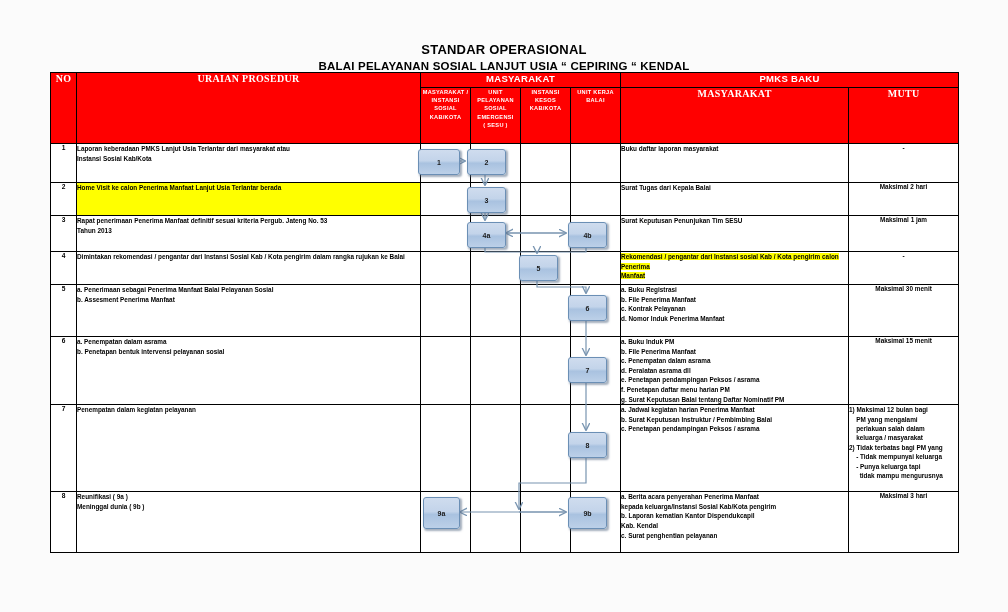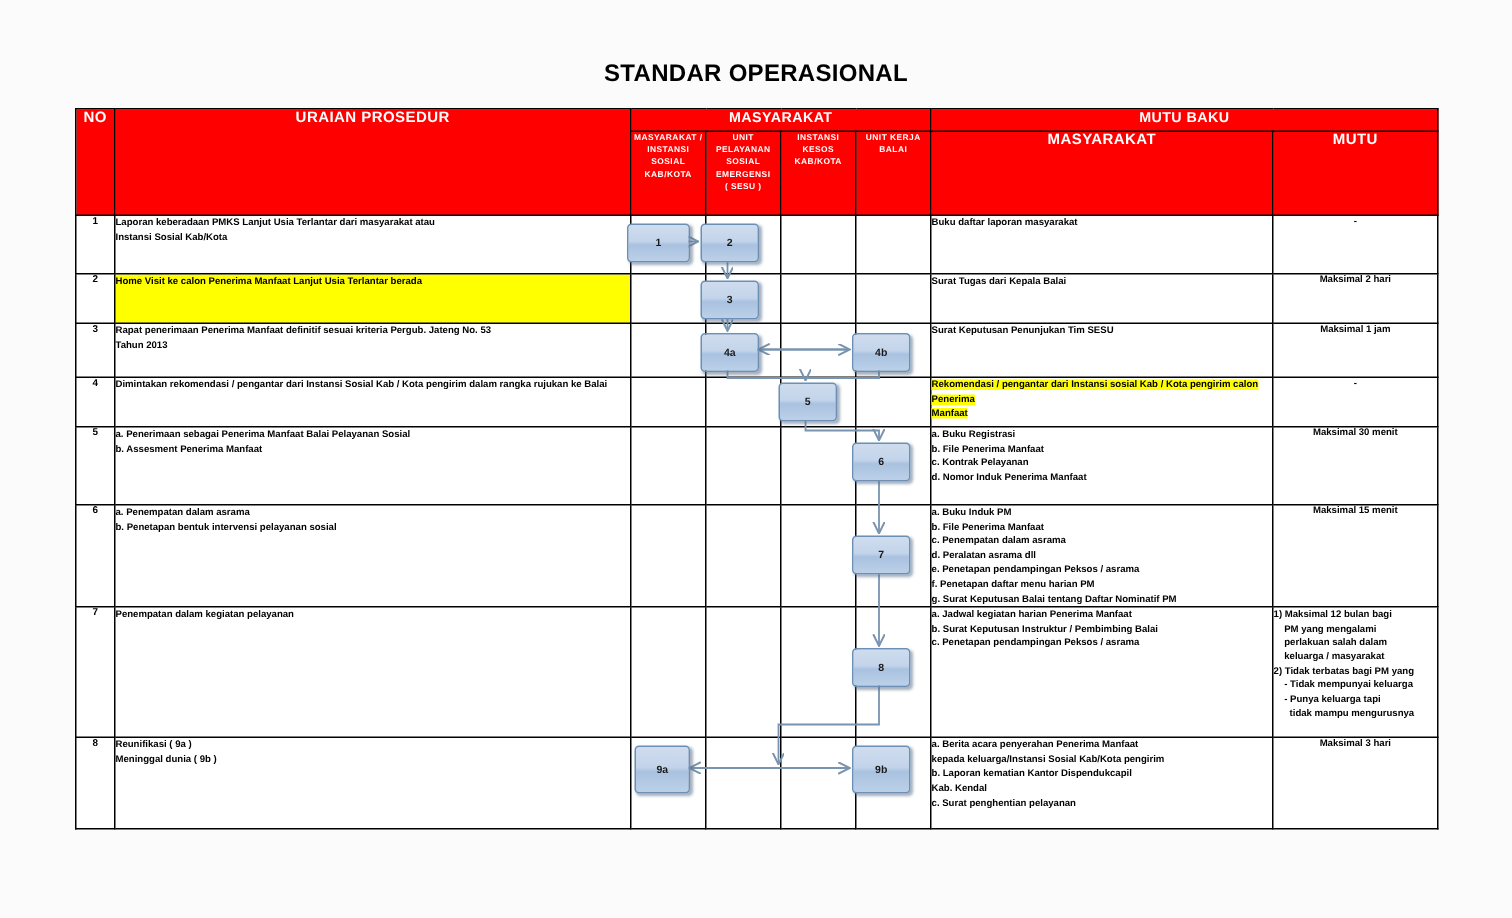--- a/index.html
+++ b/index.html
@@ -14,21 +14,21 @@
     overflow: hidden;
   }
   
   .title-block {
     position: absolute;
     left: 0; top: 43px;
     width: 1008px;
     text-align: center;
   }
   .title-line1 {
-    font-size: 16px; font-weight: bold; color: #000;
+    font-size: 13px; font-weight: bold; color: #000;
     letter-spacing: .2px; line-height: 14px;
   }
   .title-line2 {
     font-size: 11.5px; font-weight: bold; color: #000;
     letter-spacing: .2px; line-height: 15px; margin-top: 2px;
   }
   
   .sop-table {
     position: absolute;
     left: 50px; top: 72px;
@@ -43,21 +43,21 @@
   }
   
   .hd {
     background: #FF0000;
     color: #ffffff;
     text-align: center;
     vertical-align: middle;
     font-weight: bold;
     letter-spacing: .3px;
   }
-  .hd-lg { font-size: 10px; }
+  .hd-lg { font-size: 10px; font-family: Liberation Serif, serif; }
   .hd-sm { font-size: 5.6px; line-height: 8.2px; padding: 2px 1px; }
   .hd-grp { font-size: 9.5px; height: 14px; }
   
   .cell { background: #ffffff; font-size: 6.4px; color: #000; font-weight: bold; }
   .cell-no { text-align: center; font-size: 6.6px; padding-top: 5px; font-weight: bold; }
   .cell-ur { padding: 5px 0 0 4px; line-height: 9.5px; }
   .cell-kl { padding: 5px 0 0 4px; line-height: 9.6px; }
   .cell-wk { text-align: center; vertical-align: middle; font-size: 6.4px; }
   .cell-wk-left { text-align: left; padding: 4px 2px 0 4px; line-height: 9.4px; vertical-align: top; }
   .hl { background: #FFFF00; display: inline; }
@@ -85,39 +85,40 @@
     font-family: "Liberation Sans", sans-serif;
   }
 </style>
 </head>
 <body>
 
 <div id="page">
 
   <div class="title-block">
     <div class="title-line1">STANDAR OPERASIONAL</div>
+    <div class="title-line2">BALAI PELAYANAN SOSIAL LANJUT USIA “ CEPIRING “ KENDAL</div>
   </div>
 
   <table class="sop-table">
     <colgroup>
       <col style="width:26px">
       <col style="width:344px">
       <col style="width:50px">
       <col style="width:50px">
       <col style="width:50px">
       <col style="width:50px">
       <col style="width:228px">
       <col style="width:110px">
     </colgroup>
     <thead>
       <tr>
         <td class="hd hd-lg" rowspan="2">NO</td>
         <td class="hd hd-lg" rowspan="2">URAIAN PROSEDUR</td>
         <td class="hd hd-grp" colspan="4">MASYARAKAT</td>
-        <td class="hd hd-grp" colspan="2">MUTU BAKU</td>
+        <td class="hd hd-grp" colspan="2">PMKS BAKU</td>
       </tr>
       <tr style="height:56px">
         <td class="hd hd-sm">
           <div>MASYARAKAT /</div>
           <div>INSTANSI</div>
           <div>SOSIAL</div>
           <div>KAB/KOTA</div>
         </td>
         <td class="hd hd-sm">
           <div>UNIT</div>

